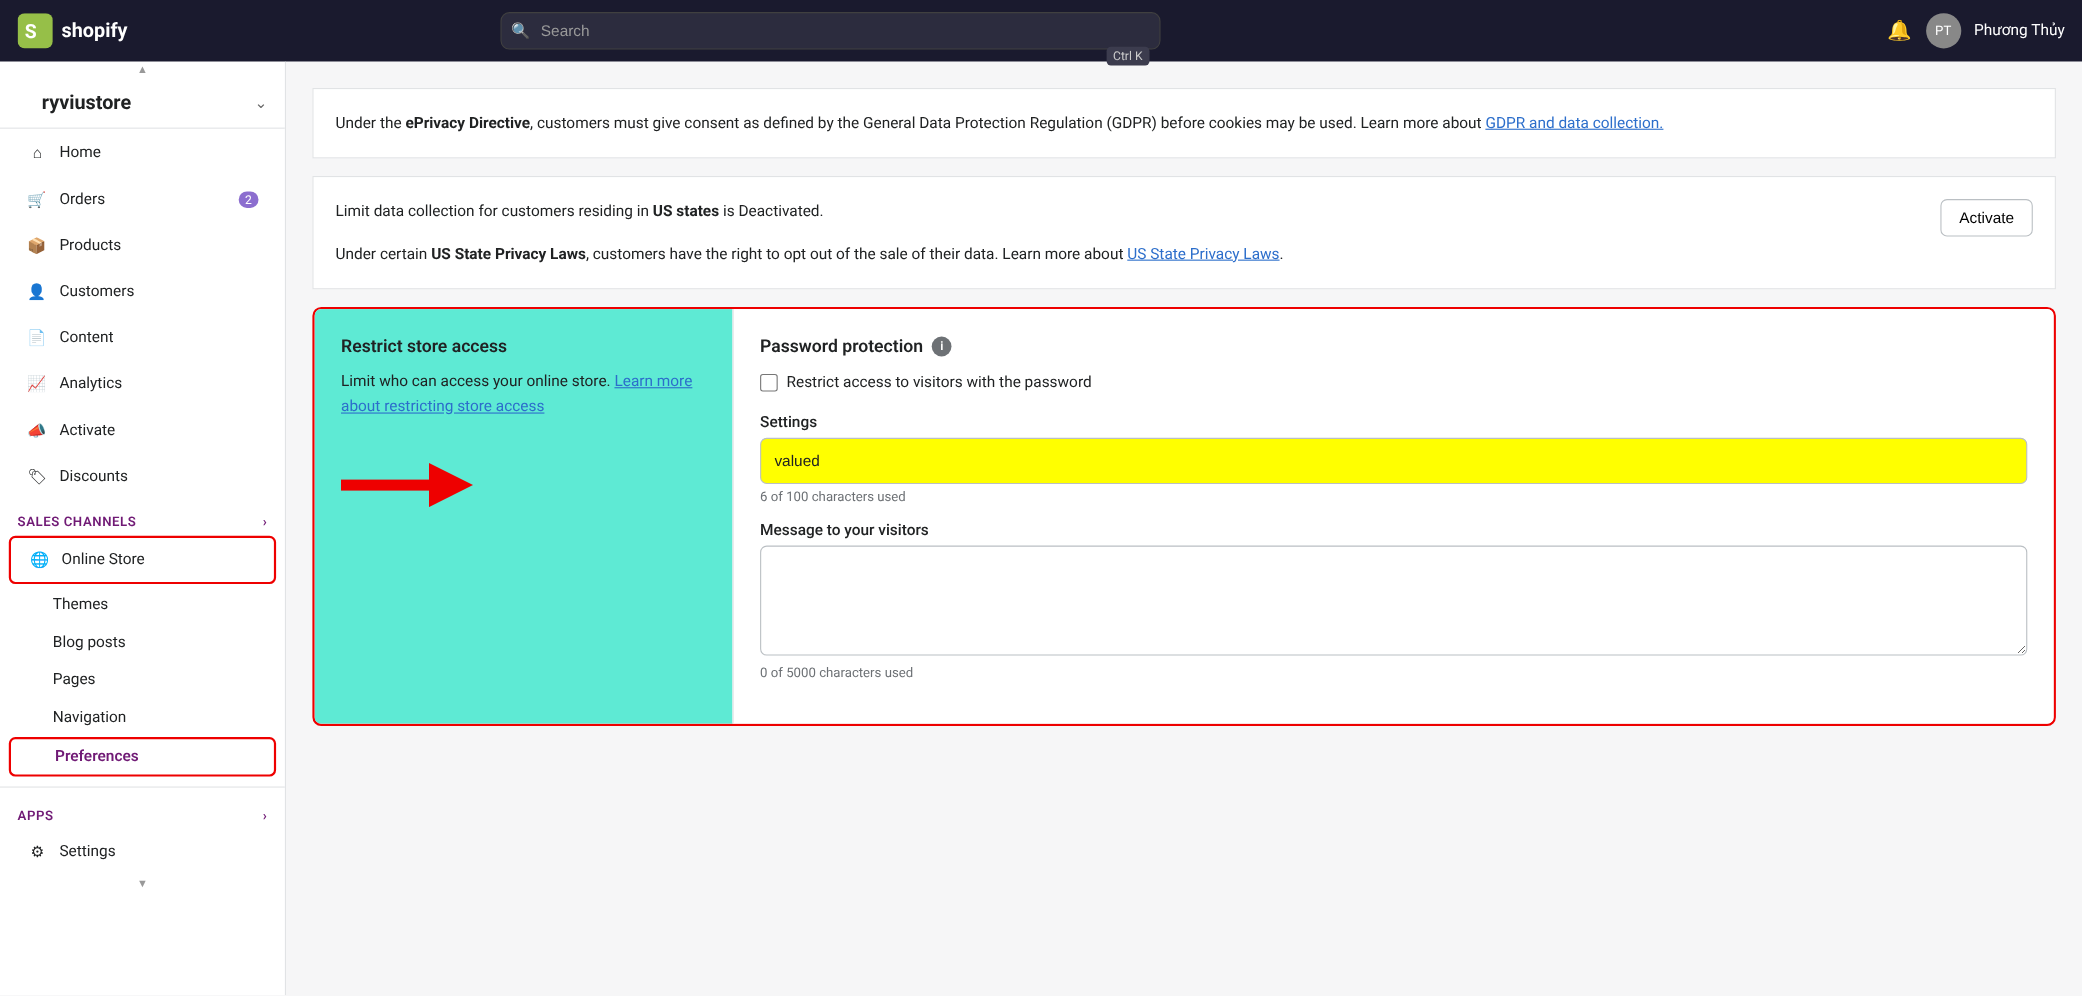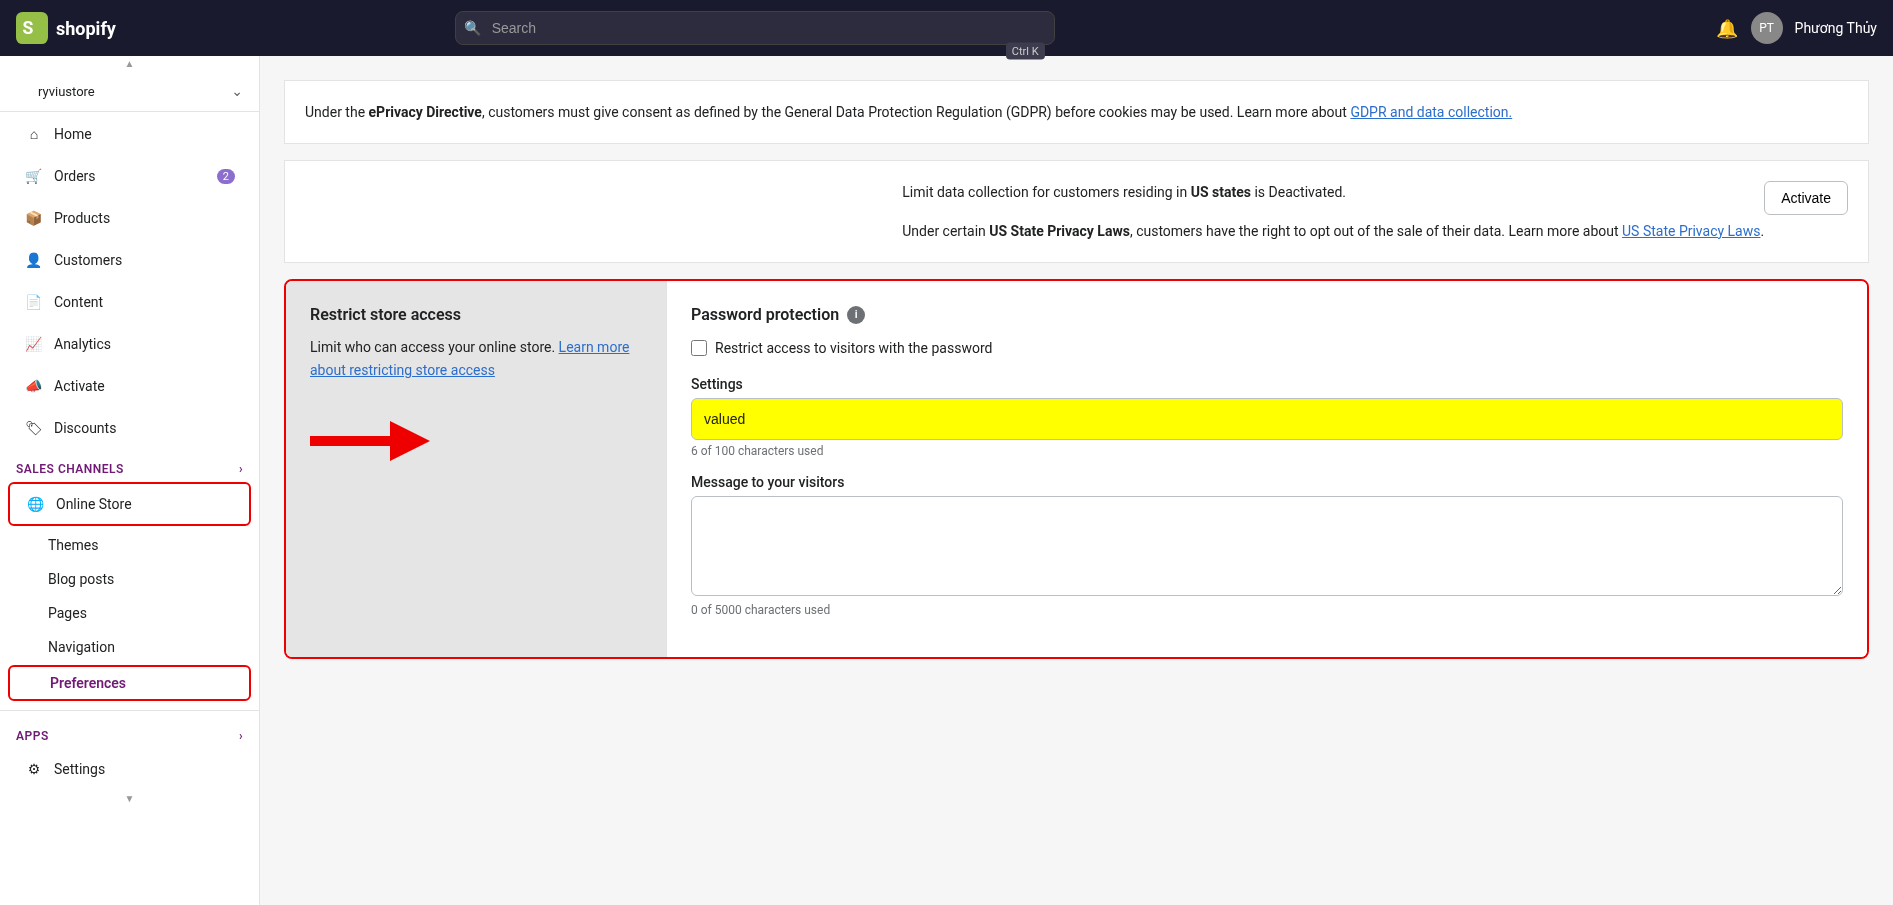--- a/index.html
+++ b/index.html
@@ -19,47 +19,47 @@
     .search-bar input { width: 100%; padding: 8px 12px 8px 36px; border-radius: 8px; border: 1px solid #404040; background: #2c2c3e; color: #ccc; font-size: 14px; outline: none; }
     .search-bar input::placeholder { color: #999; }
     .search-icon-wrap { position: absolute; left: 10px; top: 50%; transform: translateY(-50%); color: #999; }
     .shortcut-badge { position: absolute; right: 10px; top: 50%; transform: translateY(-50%); background: #3c3c4e; color: #ccc; font-size: 11px; padding: 2px 6px; border-radius: 4px; margin-top: 23px; }
     .top-right { display: flex; align-items: center; gap: 12px; margin-left: auto; color: #fff; }
     .avatar { width: 32px; height: 32px; border-radius: 50%; background: #888; overflow: hidden; display: flex; align-items: center; justify-content: center; font-size: 12px; color: #fff; }
     .user-name { color: #fff; font-size: 14px; }
 
     
     .store-selector { display: flex; align-items: center; justify-content: space-between; padding: 12px 16px; border-bottom: 1px solid #e1e3e5; cursor: pointer; }
-    .store-name { font-weight: 400; font-size: 13px; padding-left: 22px; }
+    .store-name { font-weight: 700; font-size: 18px; padding-left: 22px; }
     .chevron-down { color: #666; }
 
     .nav-item { display: flex; align-items: center; gap: 10px; padding: 10px 16px; cursor: pointer; color: #202223; text-decoration: none; border-radius: 6px; margin: 2px 8px; }
     .nav-item.highlighted { border: 2px solid #e00; border-radius: 6px; margin: 2px 8px; }
     .nav-badge { background: #8c6ecf; color: #fff; font-size: 11px; padding: 1px 6px; border-radius: 10px; margin-left: auto; }
     .nav-icon { width: 20px; height: 20px; display: flex; align-items: center; justify-content: center; flex-shrink: 0; }
 
     .nav-section-header { display: flex; align-items: center; justify-content: space-between; padding: 12px 16px 4px; color: #701a75; font-size: 12px; font-weight: 600; text-transform: uppercase; letter-spacing: 0.5px; }
     .nav-sub-item { display: flex; align-items: center; padding: 8px 16px 8px 40px; cursor: pointer; color: #202223; border-radius: 6px; margin: 1px 8px; }
     .nav-sub-item.active { color: #008060; font-weight: 600; border: 2px solid #e00; border-radius: 6px; margin: 1px 8px; }
 
     
     .content-cards { display: flex; flex-direction: column; gap: 16px; }
 
     .card { background: #fff; border-radius: 0; border: 1px solid #e1e3e5; padding: 20px; }
     .card-text { color: #202223; line-height: 1.6; }
     .card-text strong, .card-text b { font-weight: 700; }
     .link { color: #2c6ecb; text-decoration: underline; cursor: pointer; }
 
-    .card-row { display: flex; align-items: flex-start; justify-content: flex-end; }
+    .card-row { display: flex; align-items: flex-start; justify-content: space-between; }
 
     .activate-btn { background: #fff; border: 1px solid #babfc3; border-radius: 6px; padding: 8px 16px; cursor: pointer; font-size: 14px; font-weight: 500; white-space: nowrap; }
 
     
     .restrict-section { display: flex; gap: 0; border: 2px solid #e00; border-radius: 8px; overflow: hidden; background: #f6f6f7; }
-    .restrict-left { background: #e5e5e5; padding: 24px; width: 380px; flex-shrink: 0; }
+    .restrict-left { background: #5eead4; padding: 24px; width: 380px; flex-shrink: 0; }
     .restrict-right { background: #fff; flex: 1; padding: 24px; border-left: 1px solid #e1e3e5; }
 
     .section-title { font-size: 16px; font-weight: 600; margin-bottom: 12px; }
     .section-desc { color: #202223; line-height: 1.6; }
 
     .password-protection-title { display: flex; align-items: center; gap: 8px; font-size: 16px; font-weight: 600; margin-bottom: 16px; }
     .info-icon { width: 18px; height: 18px; border-radius: 50%; background: #6d7175; color: #fff; display: flex; align-items: center; justify-content: center; font-size: 11px; cursor: pointer; }
 
     .checkbox-row { display: flex; align-items: center; gap: 8px; margin-bottom: 20px; }
     .checkbox-row input[type="checkbox"] { width: 16px; height: 16px; cursor: pointer; }

